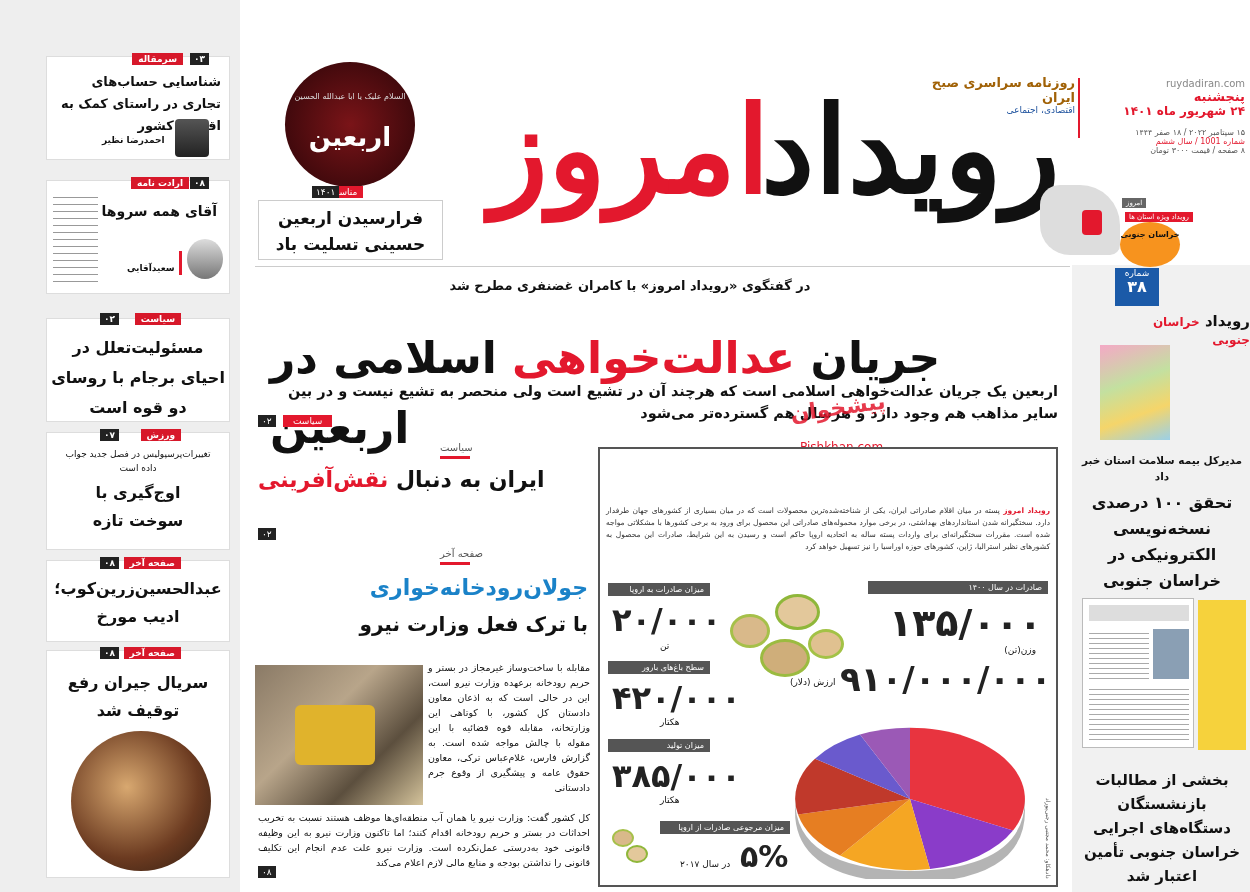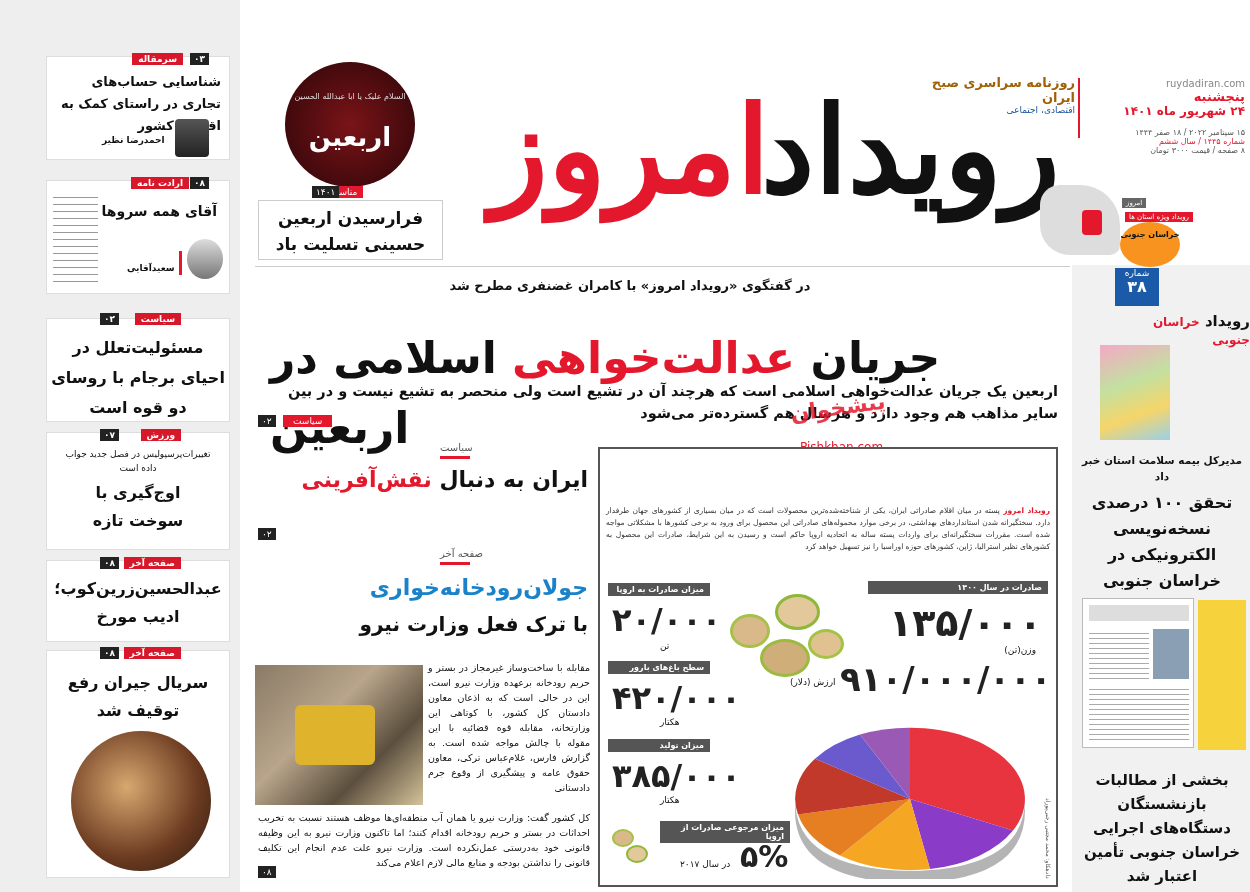--- a/index.html
+++ b/index.html
@@ -9,21 +9,21 @@
 .tag{position:absolute;background:#d7182a;color:#fff;font-size:9px;padding:1px 6px;font-weight:bold}
 .num{position:absolute;background:#222;color:#fff;font-size:9px;padding:1px 4px;font-weight:bold}
 .bold{font-weight:bold}
 .red{color:#e3182d}
 .center{text-align:center}
 .graybg{position:absolute;left:0;top:0;width:240px;height:892px;background:#eee}
 .rightbg{position:absolute;left:1072px;top:265px;width:178px;height:627px;background:#f1f1f1}
 .line{position:absolute;background:#ccc}
 .infobox{position:absolute;left:598px;top:447px;width:460px;height:440px;border:2px solid #555;background:#fff}
 .infohead{position:absolute;left:0;top:0;width:456px;height:52px;background:#e8e53d}
-.lbl{position:absolute;background:#555;color:#fff;font-size:8px;padding:2px 6px;font-weight:bold}
+.lbl{position:absolute;background:#555;color:#fff;font-size:8px;padding:2px 6px;font-weight:normal}
 .bignum{position:absolute;font-weight:bold;color:#222;font-family:"DejaVu Sans",sans-serif}
 .small{font-size:10px;line-height:15px}
 </style>
 </head>
 <body>
 
 <div class="graybg"></div>
 <div class="rightbg"></div>
 
 <div class="abs" style="left:480px;top:60px;width:590px;height:205px">
@@ -33,21 +33,21 @@
 <div class="abs" style="left:905px;top:75px;width:170px;text-align:right">
   <div style="font-size:13px;color:#a16207;font-weight:bold">روزنامه سراسری صبح ایران</div>
   <div style="font-size:9px;color:#1a4f9c">اقتصادی، اجتماعی</div>
 </div>
 <div class="abs" style="left:1078px;top:78px;width:2px;height:60px;background:#e3182d"></div>
 <div class="abs" style="left:1085px;top:78px;width:160px;text-align:right">
   <div style="font-size:10px;color:#888;direction:ltr;">ruydadiran.com</div>
   <div style="font-size:13px;color:#e3182d;font-weight:bold">پنجشنبه</div>
   <div style="font-size:12px;color:#e3182d;font-weight:bold">۲۴ شهریور ماه ۱۴۰۱</div>
   <div style="font-size:8px;color:#555;margin-top:10px">۱۵ سپتامبر ۲۰۲۲ / ۱۸ صفر ۱۴۴۴</div>
-  <div style="font-size:8px;color:#e3182d">شماره ۱۴۴۵ / سال ششم</div>
+  <div style="font-size:8px;color:#e3182d">شماره 1001 / سال ششم</div>
   <div style="font-size:8px;color:#555">۸ صفحه / قیمت ۳۰۰۰ تومان</div>
 </div>
 <div class="abs" style="left:1040px;top:185px;width:80px;height:70px;background:#ddd;border-radius:20px 40px 10px 30px">
   <div class="abs" style="left:42px;top:25px;width:20px;height:25px;background:#e3182d;border-radius:4px"></div>
 </div>
 <div class="abs" style="left:1122px;top:198px;font-size:7px;background:#666;color:#fff;padding:1px 4px">امروز</div>
 <div class="abs" style="left:1125px;top:212px;font-size:7px;background:#e3182d;color:#fff;padding:1px 4px">رویداد ویژه استان ها</div>
 <div class="abs" style="left:1120px;top:222px;width:60px;height:45px;border-radius:50%;background:#f7931e;font-size:8px;font-weight:bold;text-align:center;padding-top:8px">خراسان جنوبی</div>
 
 <div class="abs" style="left:285px;top:62px;width:130px;height:125px;border-radius:50%;background:radial-gradient(circle,#7a1418,#2b0508);overflow:hidden">
@@ -67,21 +67,21 @@
   <span>اسلامی در اربعین</span>
 </div>
 <div class="abs bold" style="left:258px;top:380px;width:800px;text-align:right;font-size:14.5px;line-height:22px">اربعین یک جریان عدالت‌خواهی اسلامی است که هرچند آن در تشیع است ولی منحصر به تشیع نیست و در بین سایر مذاهب هم وجود دارد و هرسال هم گسترده‌تر می‌شود</div>
 <div class="abs" style="left:283px;top:415px;font-size:9px;background:#e3182d;color:#fff;padding:1px 10px">سیاست</div>
 <div class="abs" style="left:258px;top:415px;font-size:9px;background:#222;color:#fff;padding:1px 4px">۰۲</div>
 <div class="abs" style="left:790px;top:395px;font-size:22px;color:#e3182d;font-weight:bold;opacity:0.85;transform:rotate(-8deg)">پیشخوان</div>
 <div class="abs" style="left:800px;top:440px;font-size:12px;color:#e3182d;direction:ltr">Pishkhan.com</div>
 
 <div class="abs" style="left:440px;top:442px;width:150px;font-size:10px;color:#555;text-align:left">سیاست</div>
 <div class="abs" style="left:440px;top:456px;width:30px;height:3px;background:#e3182d"></div>
-<div class="abs bold" style="left:258px;top:462px;width:330px;text-align:right;font-size:22px;line-height:36px">
+<div class="abs bold" style="left:258px;top:462px;width:330px;text-align:left;font-size:22px;line-height:36px">
   <div><span>ایران به دنبال</span> <span class="red">نقش‌آفرینی</span></div>
 </div>
 <div class="abs" style="left:258px;top:528px;font-size:9px;background:#222;color:#fff;padding:1px 4px">۰۲</div>
 
 <div class="abs" style="left:440px;top:548px;width:150px;font-size:10px;color:#555;text-align:left">صفحه آخر</div>
 <div class="abs" style="left:440px;top:562px;width:30px;height:3px;background:#e3182d"></div>
 <div class="abs bold" style="left:258px;top:570px;width:330px;text-align:right;line-height:36px">
   <div style="font-size:22px;color:#1a82c8">جولان‌رودخانه‌خواری</div>
   <div style="font-size:20px">با ترک فعل وزارت نیرو</div>
 </div>

